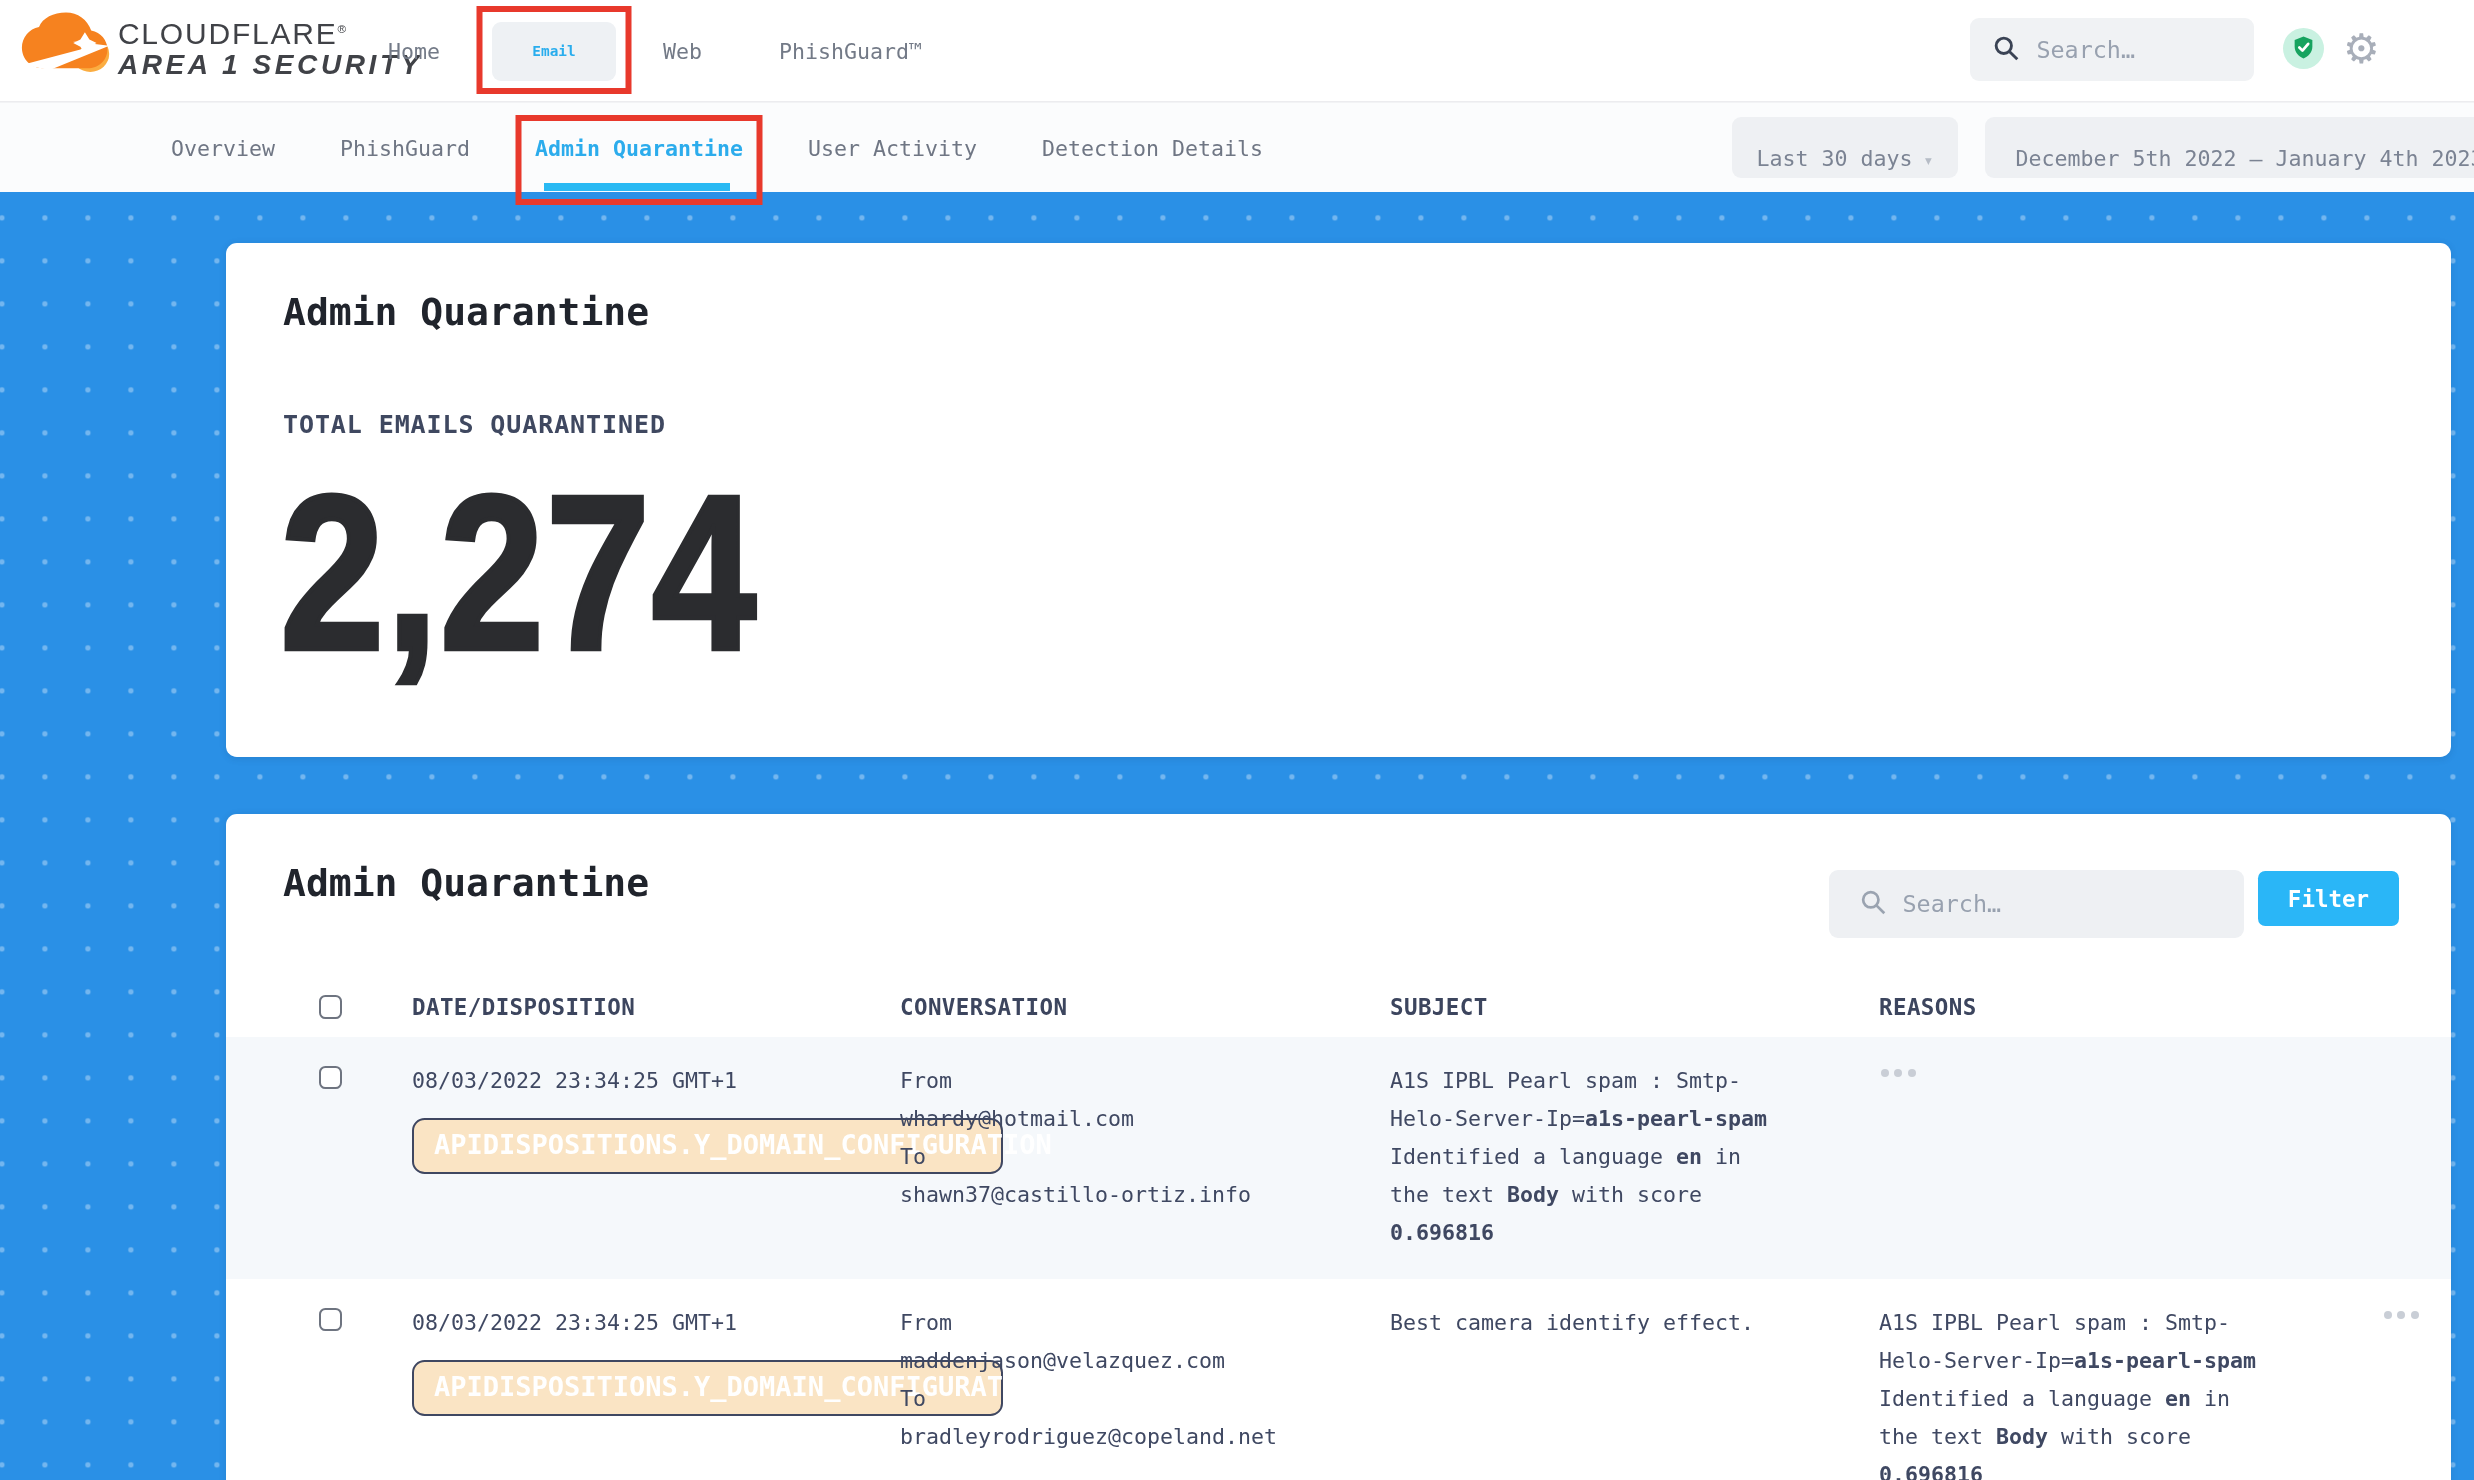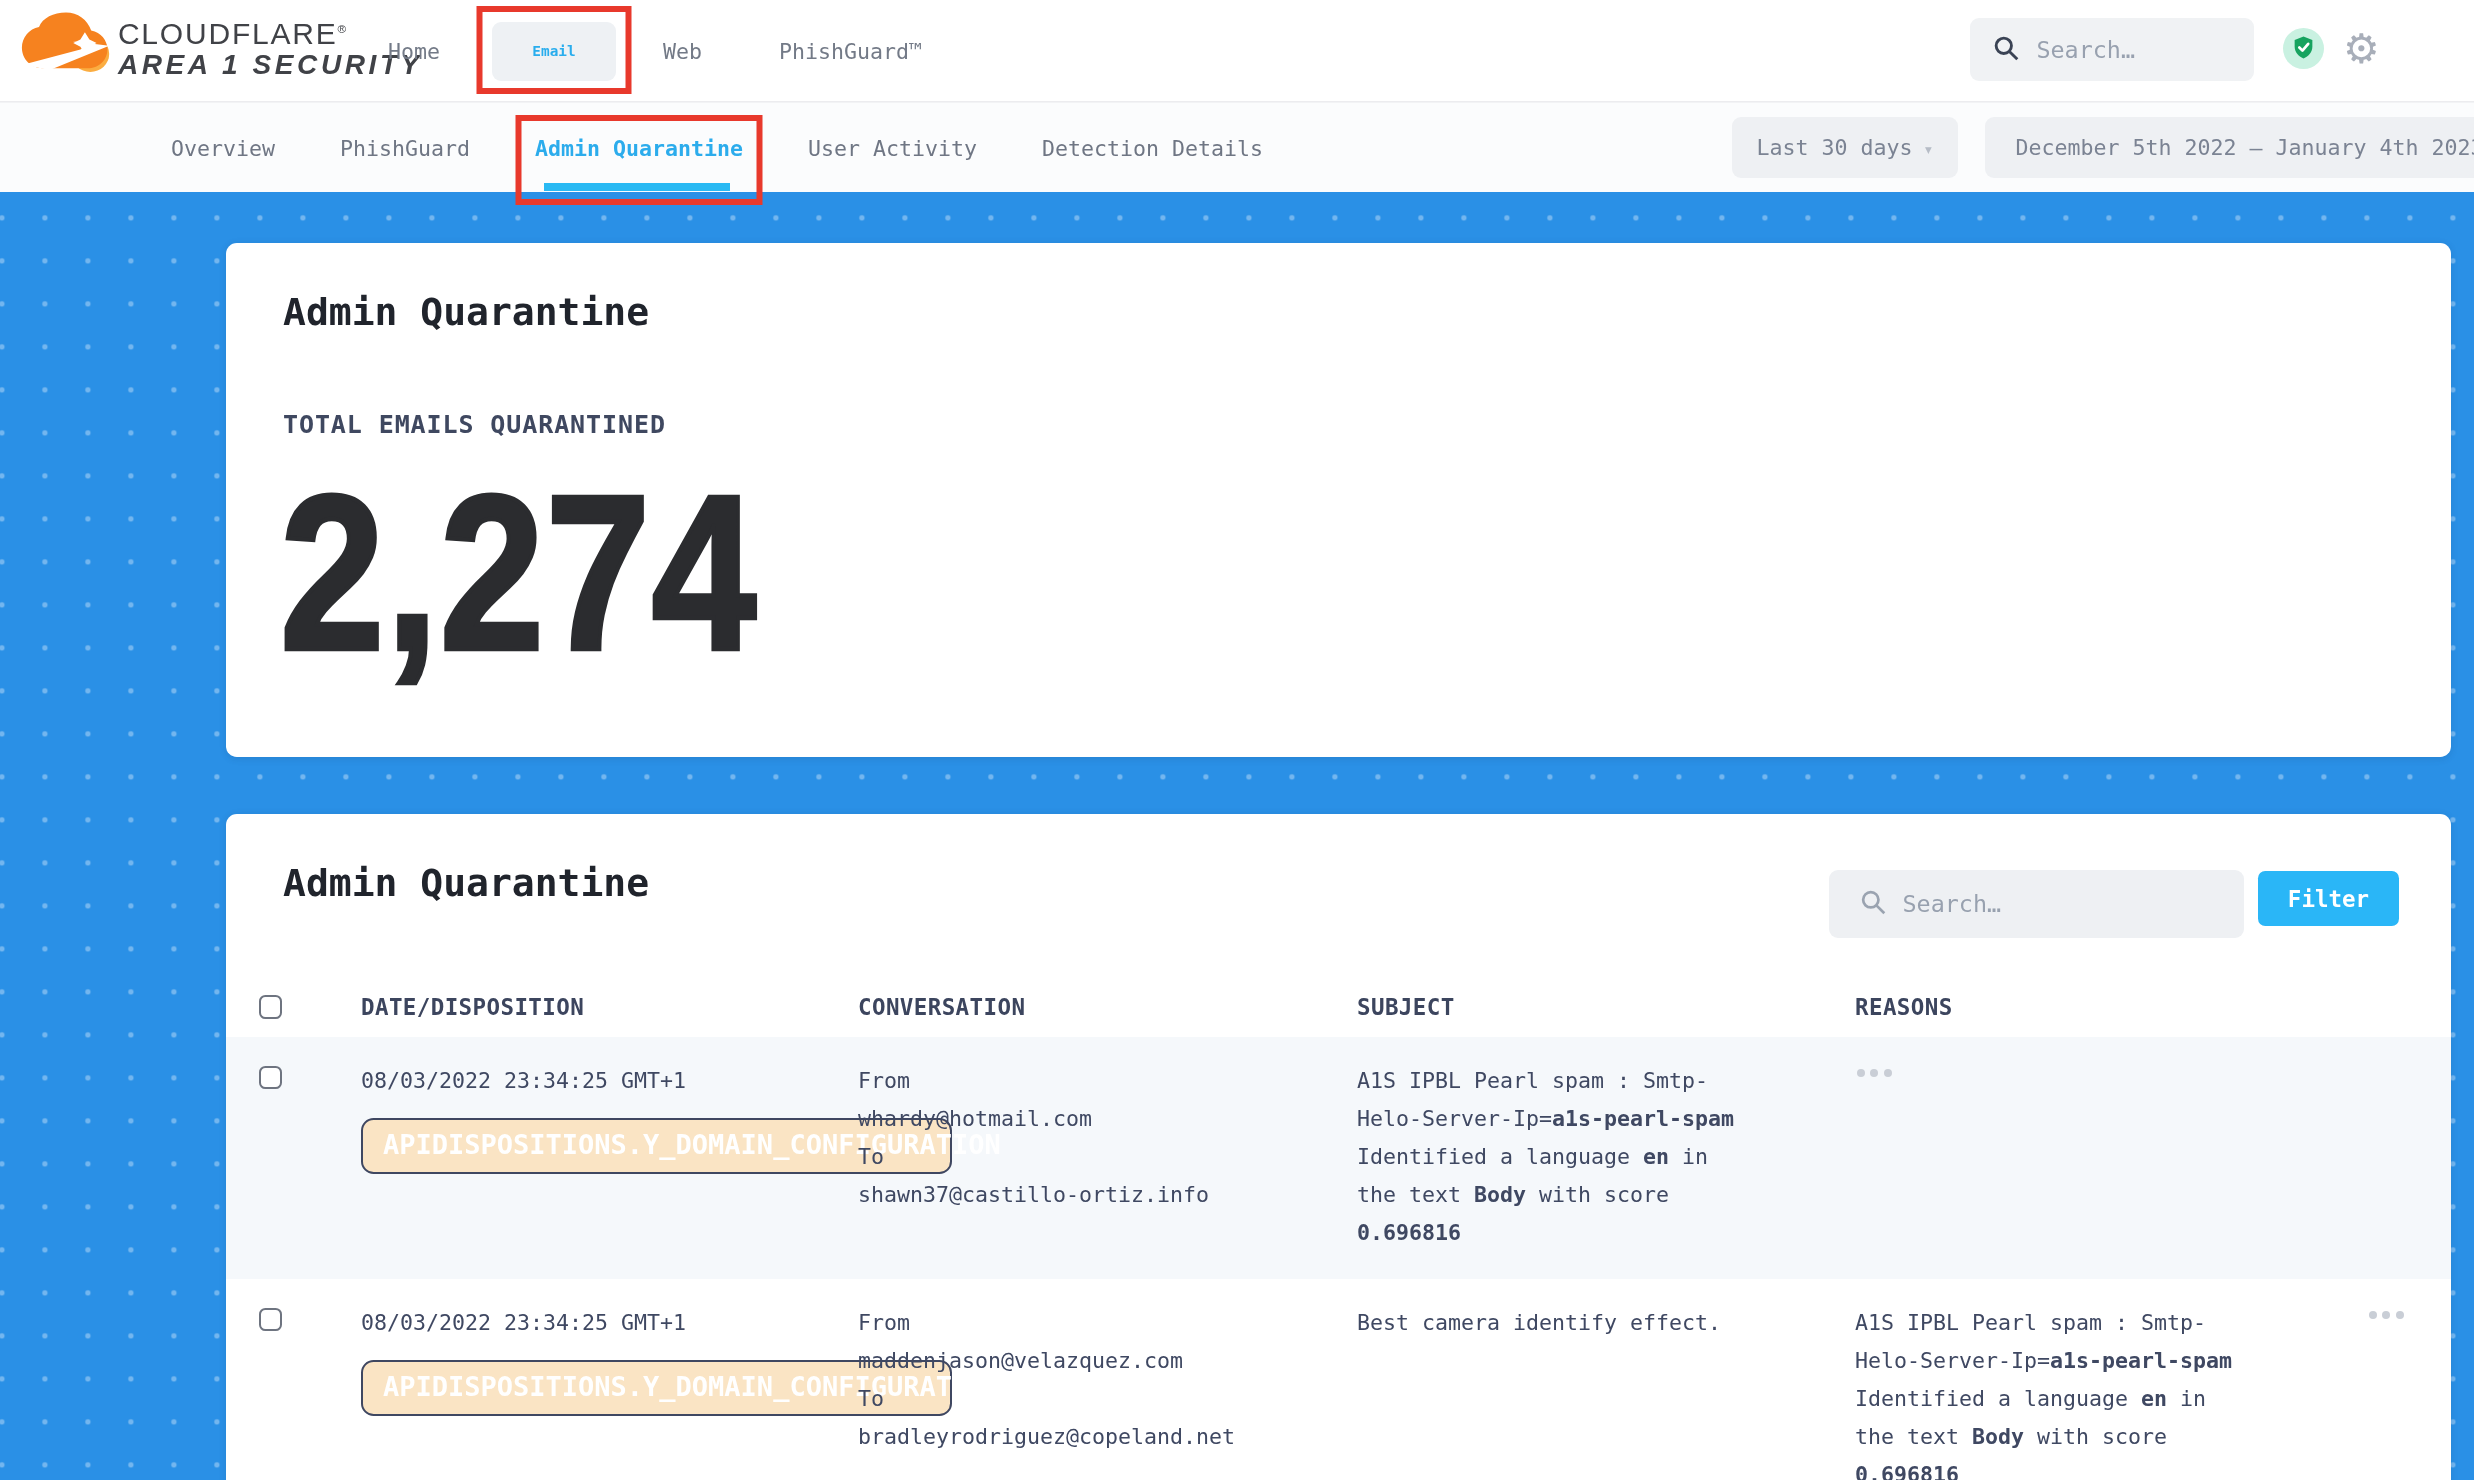--- a/index.html
+++ b/index.html
@@ -41,21 +41,21 @@
   .subnav { position:absolute; left:0; top:102px; width:2475px; height:90px; background:#fbfcfd;
             border-top:1.8px solid #f2f3f5; z-index:5; }
   .tabs { position:absolute; left:171px; top:0; height:90px; display:flex; align-items:center; gap:65px; }
   .tab { position:relative; height:90px; display:flex; align-items:center; font-size:21.6px;
          color:#6f7684; cursor:pointer; }
   .tab.active { color:#2cacec; font-weight:700; }
   .tab-underline { position:absolute; left:9px; right:12.6px; bottom:1.8px; height:8px; background:#29b9f3; }
   .redbox-tab { left:50%; transform:translateX(-50%); top:11.7px; width:247px; height:90px; }
 
   .pill-btn { position:absolute; top:13.5px; height:61px; background:#eef0f3; border-radius:9px;
-              color:#7b8393; font-size:21.6px; line-height:61px; white-space:nowrap; cursor:pointer; }
+              color:#7b8393; font-size:21.6px; line-height:83px; white-space:nowrap; cursor:pointer; }
   .period { left:1732px; width:226px; text-align:center; }
   .period .caret { color:#b6bcc6; font-size:17px; margin-left:10.8px; }
   .daterange { left:1985px; width:580px; padding-left:30.5px; }
 
   
   .main { position:absolute; left:0; top:191px; width:2475px; height:1289px; background:#2a90e6;
           background-image:radial-gradient(circle, rgba(255,255,255,.34) 2.3px, transparent 3.1px);
           background-size:43px 43px; background-position:23.4px 5.4px; }
 
   .card { position:absolute; left:226px; width:2225px; background:#fff; border-radius:10.8px;
@@ -74,21 +74,21 @@
   .csearch { position:absolute; left:1603px; top:56px; width:415px; height:68px; background:#eef0f3;
              border-radius:9px; display:flex; align-items:center; padding-left:30.5px; }
   .csearch input { width:287px; }
   .filter-btn { position:absolute; left:2032px; top:57px; width:141px; height:55px; background:#2ab6f7;
                 border:none; border-radius:7.2px; color:#fff; font:inherit; font-size:22.5px; font-weight:700;
                 cursor:pointer; }
 
   
   .thead, .trow { position:absolute; left:0; width:2225px; display:grid;
                   grid-template-columns:93px 488px 490px 489px 503px 1fr;
-                  padding:0 52px 0 33px;gap:9px; }
+                  padding:0 52px 0 93px; }
   .thead { top:164px; height:58px; align-items:center; }
   .th { font-size:22.5px; font-weight:700; color:#3c455e; letter-spacing:0.4px; }
   .trow1 { top:223px; height:243px; background:#f5f8fb; }
   .trow2 { top:465px; height:269px; background:#fff; }
 
   .checkbox { width:23.4px; height:23.4px; border:2.7px solid #6e7480; border-radius:6.3px; background:#fff; cursor:pointer; }
   .cb-head { margin-top:0; }
   .trow .checkbox { margin-top:29px; }
 
   .cell { padding-top:25px; font-size:21.6px; line-height:38px; color:#3f4862; }

